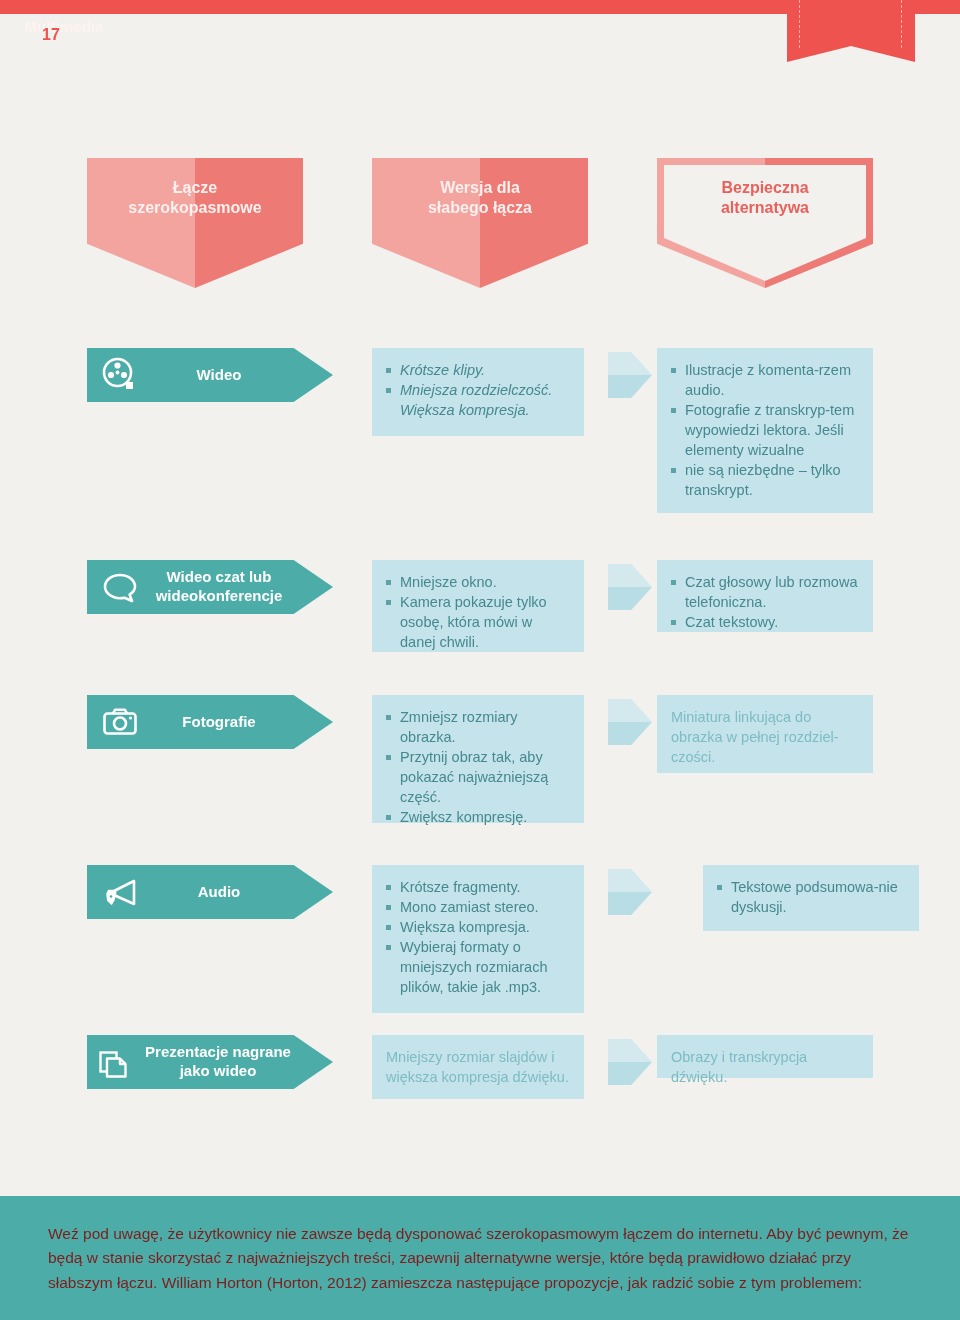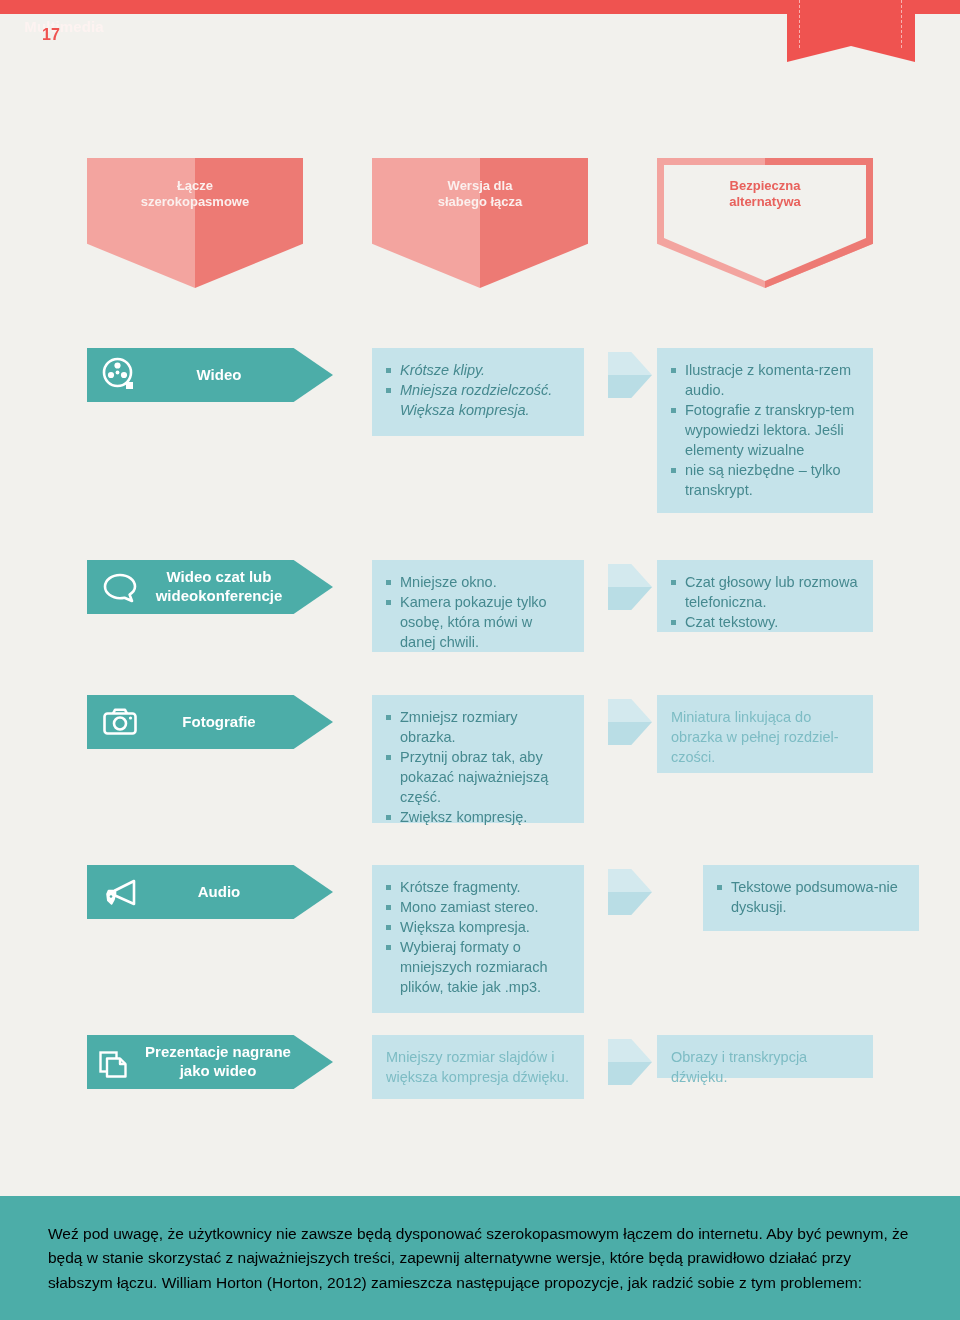--- a/index.html
+++ b/index.html
@@ -89,21 +89,21 @@
     height: 100%;
   }
   .banner .half-l { left: 0; }
   .banner .half-r { left: 50%; }
   .banner .label {
     position: absolute;
     top: 20px;
     left: 0;
     width: 216px;
     text-align: center;
-    font-size: 13px;
+    font-size: 16px;
     font-weight: bold;
     line-height: 1.22;
     z-index: 3;
   }
   
   .banner.solid .half-l { background: #f3a49f; }
   .banner.solid .half-r { background: #ed7a74; }
   .banner.solid .label { color: #fbf0ee; }
   
   .banner.outline .body { background: #f3a49f; }
@@ -222,21 +222,21 @@
     width: 960px;
     height: 124px;
     background: #4cada8;
   }
   .footer p {
     margin: 0;
     position: absolute;
     top: 26px;
     left: 48px;
     width: 868px;
-    color: #000000;
+    color: #7f1d1d;
     font-size: 15.5px;
     line-height: 1.58;
   }
 </style>
 </head>
 <body>
 
 <div class="top-bar"></div>
 
 <div class="ribbon">

